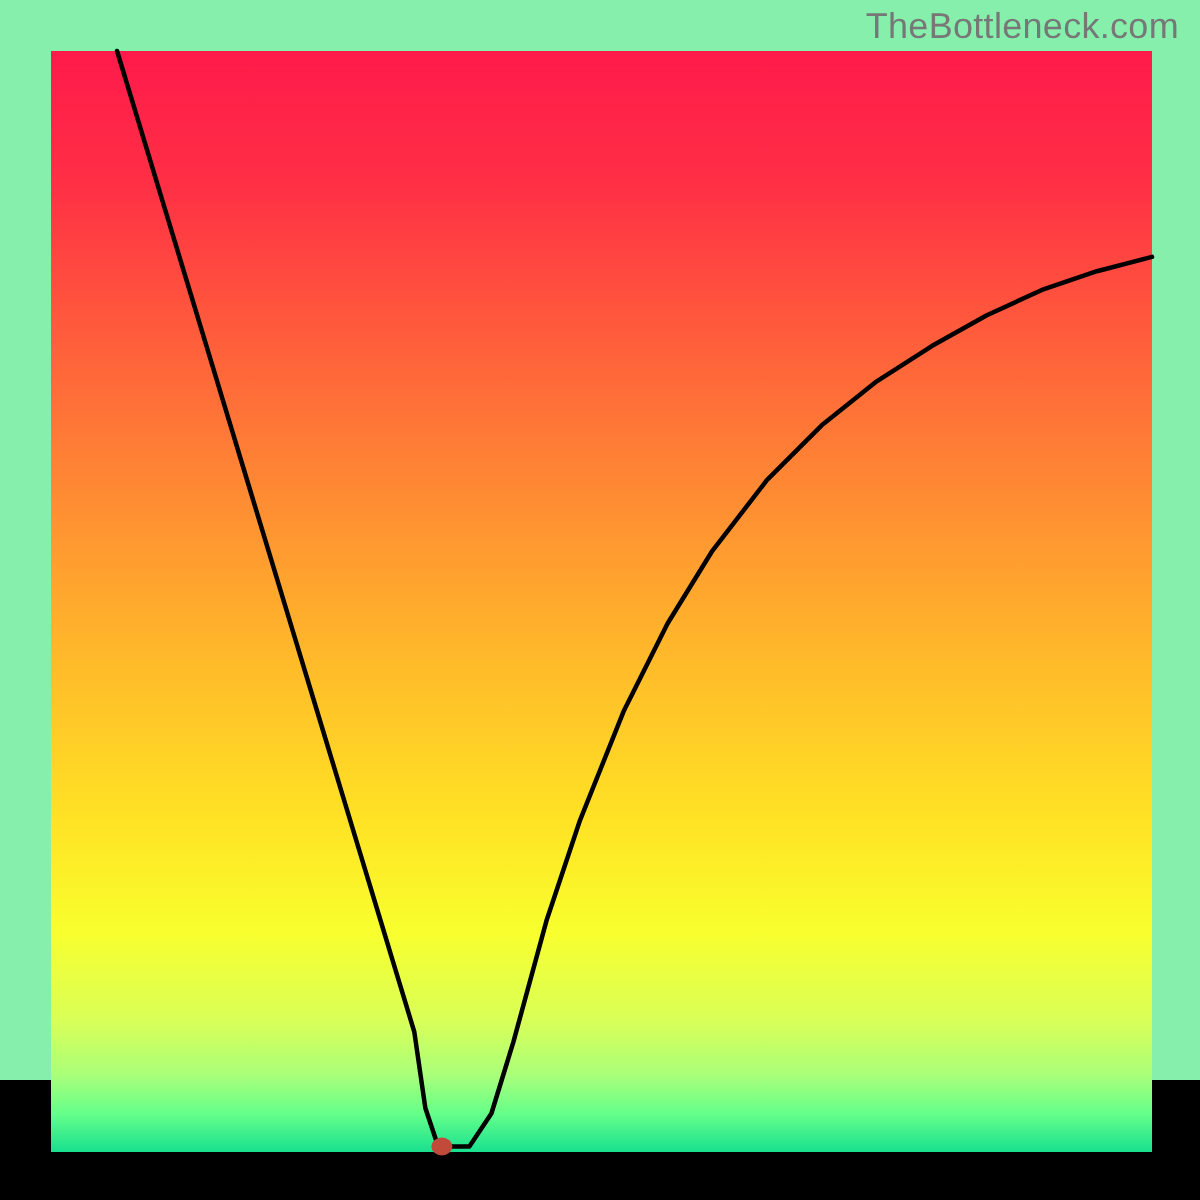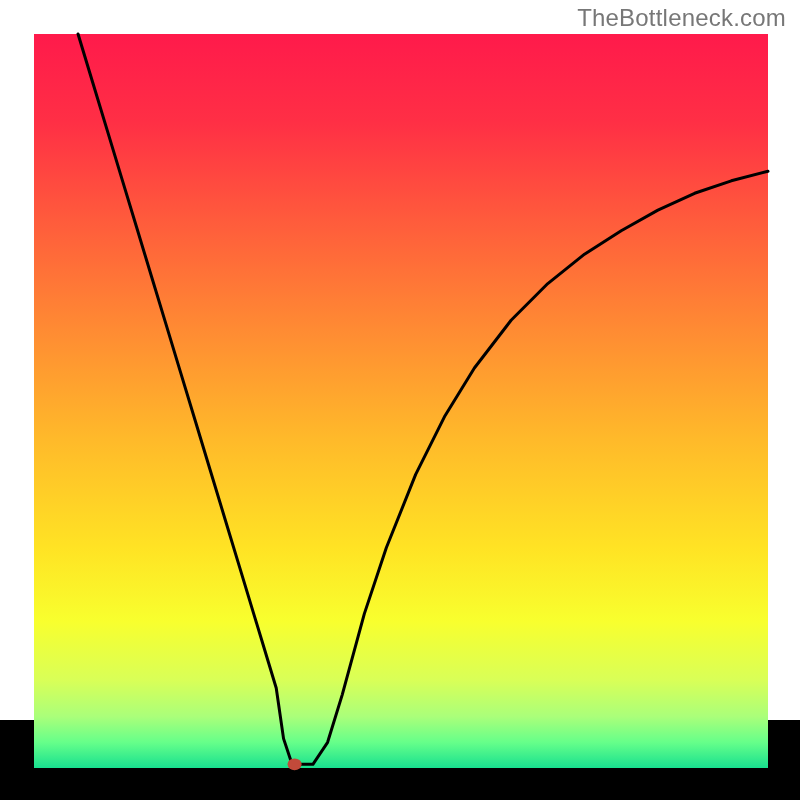--- a/index.html
+++ b/index.html
@@ -10,21 +10,21 @@
     background: #000;
     overflow: hidden;
     font-family: Arial, Helvetica, sans-serif;
   }
   .frame {
     position: absolute;
     left: 0;
     top: 0;
     width: 800px;
     height: 720px;
-    background: #ffffff;
+    background: #86efac;
   }
   .watermark {
     position: absolute;
     top: 4px;
     right: 14px;
     color: #777;
     font-size: 24px;
     font-weight: 400;
     letter-spacing: 0.2px;
     user-select: none;

